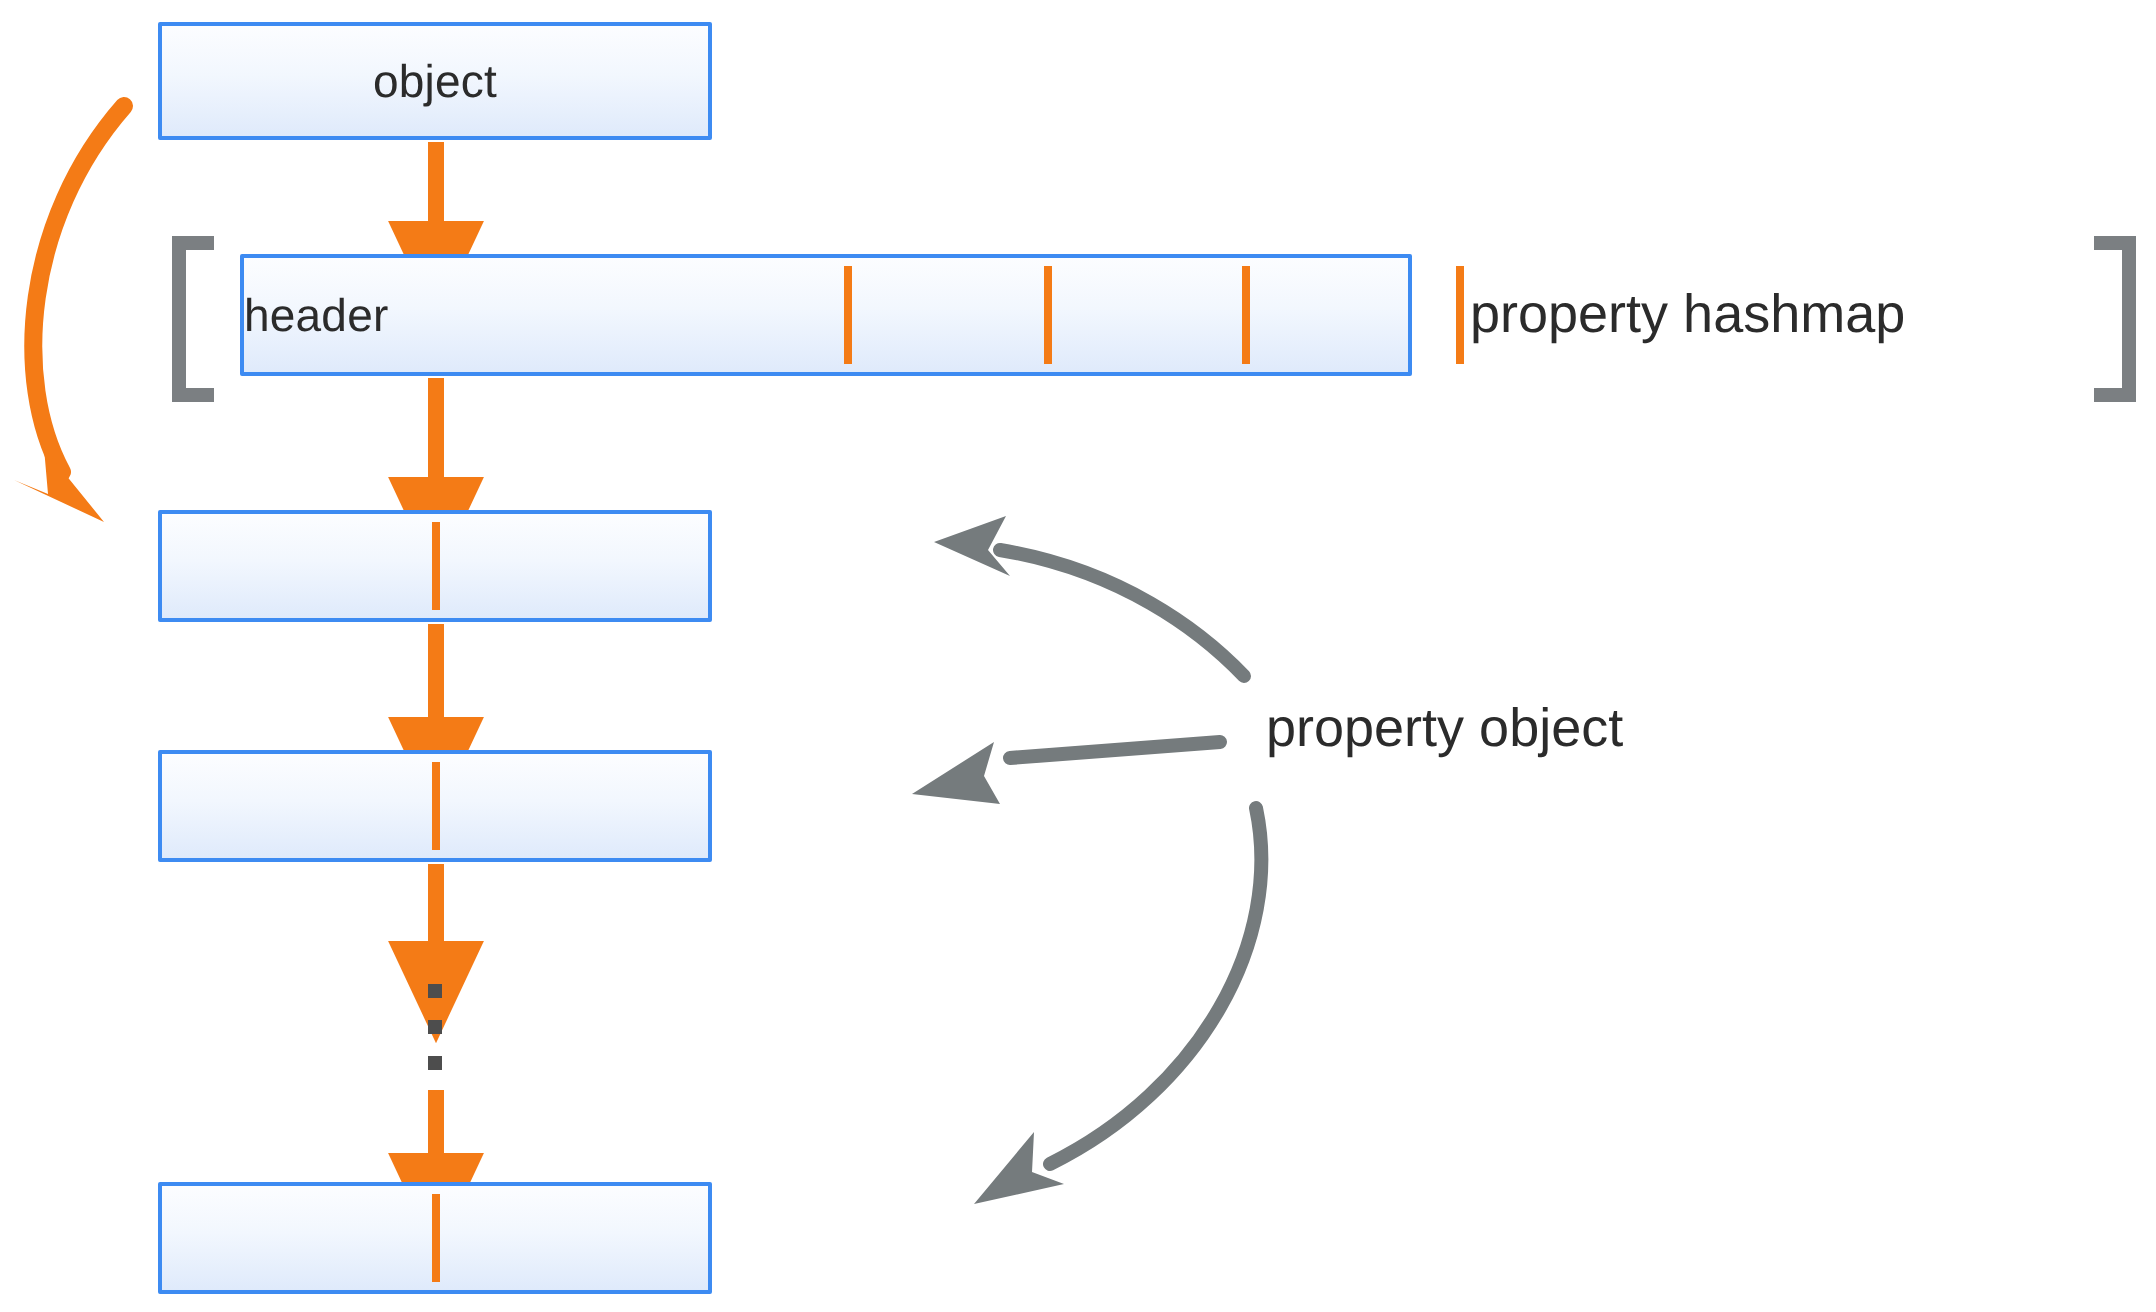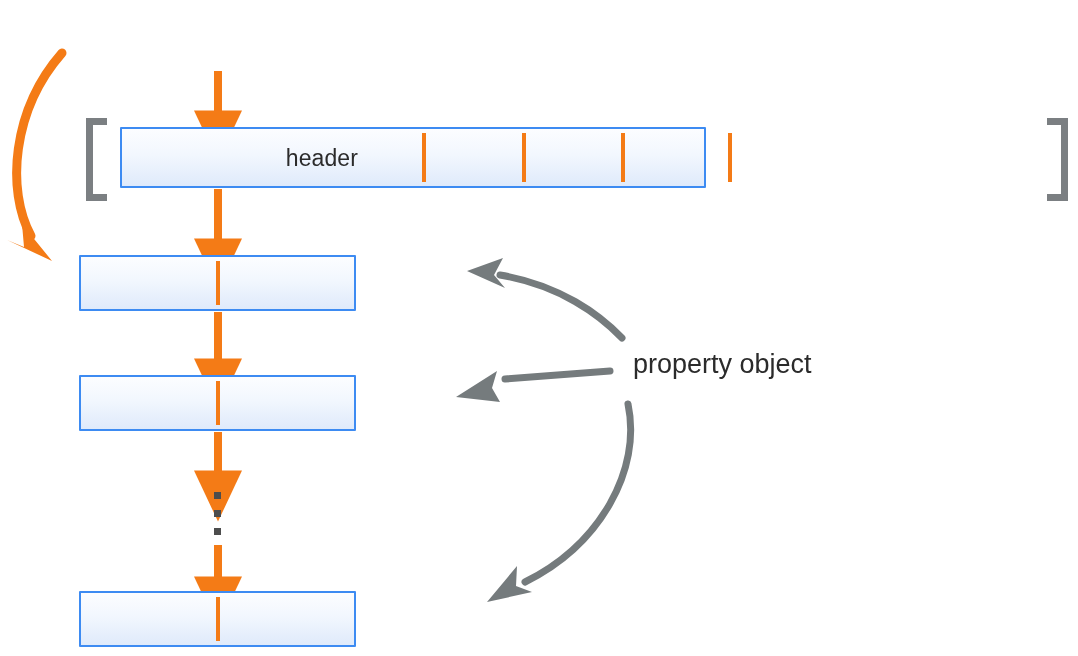--- a/index.html
+++ b/index.html
@@ -50,21 +50,21 @@
   #box-hashmap {
     left: 120px;
     top: 127px;
     width: 586px;
     height: 61px;
   }
   #box-hashmap .box-label {
     left: 0;
     width: 236px;
     right: auto;
-    text-align: right;
+    text-align: left;
   }
   .box-pair {
     left: 79px;
     width: 277px;
     height: 56px;
   }
   #box-pair-1 { top: 255px; }
   #box-pair-2 { top: 375px; }
   #box-pair-3 { top: 591px; }
 
@@ -191,20 +191,23 @@
       <path d="M 610,371 L 505,379" stroke="#757b7d" stroke-width="7" fill="none" stroke-linecap="round"></path>
       <path d="M 456,397 L 497,371 L 492,388 L 500,402 Z" fill="#757b7d"></path>
     </g>
 
     <g>
       <path d="M 628,404 C 642,470 600,545 525,582" stroke="#757b7d" stroke-width="7" fill="none" stroke-linecap="round"></path>
       <path d="M 487,602 L 517,566 L 516,586 L 532,592 Z" fill="#757b7d"></path>
     </g>
   </svg>
 
+  <div class="box" id="box-object">
+    <span class="box-label">object</span>
+  </div>
 
   <div class="bracket" id="bracket-left"></div>
   <div class="bracket" id="bracket-right"></div>
 
   <div class="box" id="box-hashmap">
     <span class="box-label">header</span>
     <span class="hm-tick" style="left:300px"></span>
     <span class="hm-tick" style="left:400px"></span>
     <span class="hm-tick" style="left:499px"></span>
     <span class="hm-tick" style="left:606px"></span>
@@ -220,15 +223,16 @@
   </div>
   <div class="box box-pair" id="box-pair-3">
     <span class="pair-divider"></span>
     <span class="box-label"></span>
   </div>
 
   <div class="ellipsis-dot" id="dot-1"></div>
   <div class="ellipsis-dot" id="dot-2"></div>
   <div class="ellipsis-dot" id="dot-3"></div>
 
+  <div class="caption" id="label-hashmap">property hashmap</div>
   <div class="caption" id="label-pairs">property object</div>
 
 </div>
 
 </body></html>

